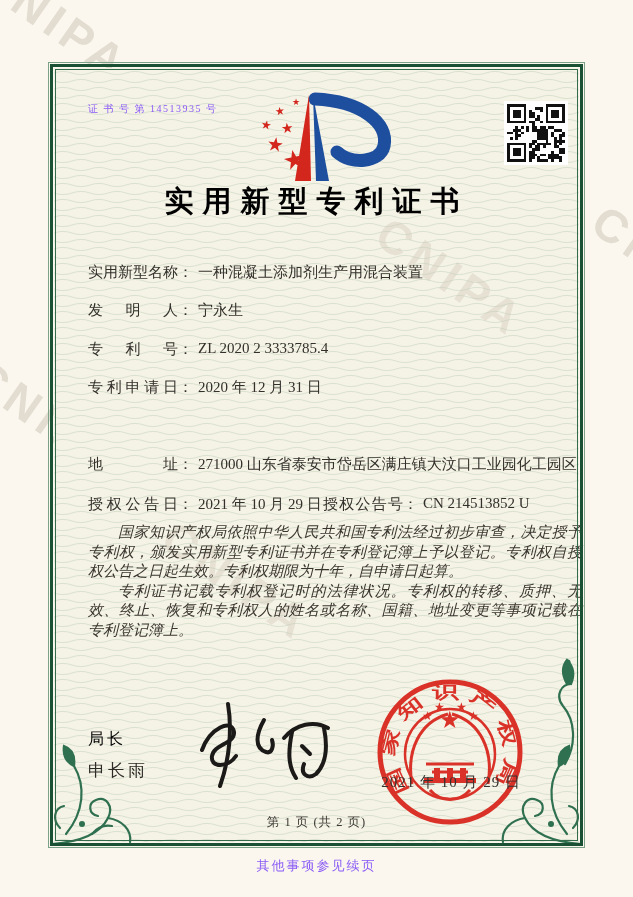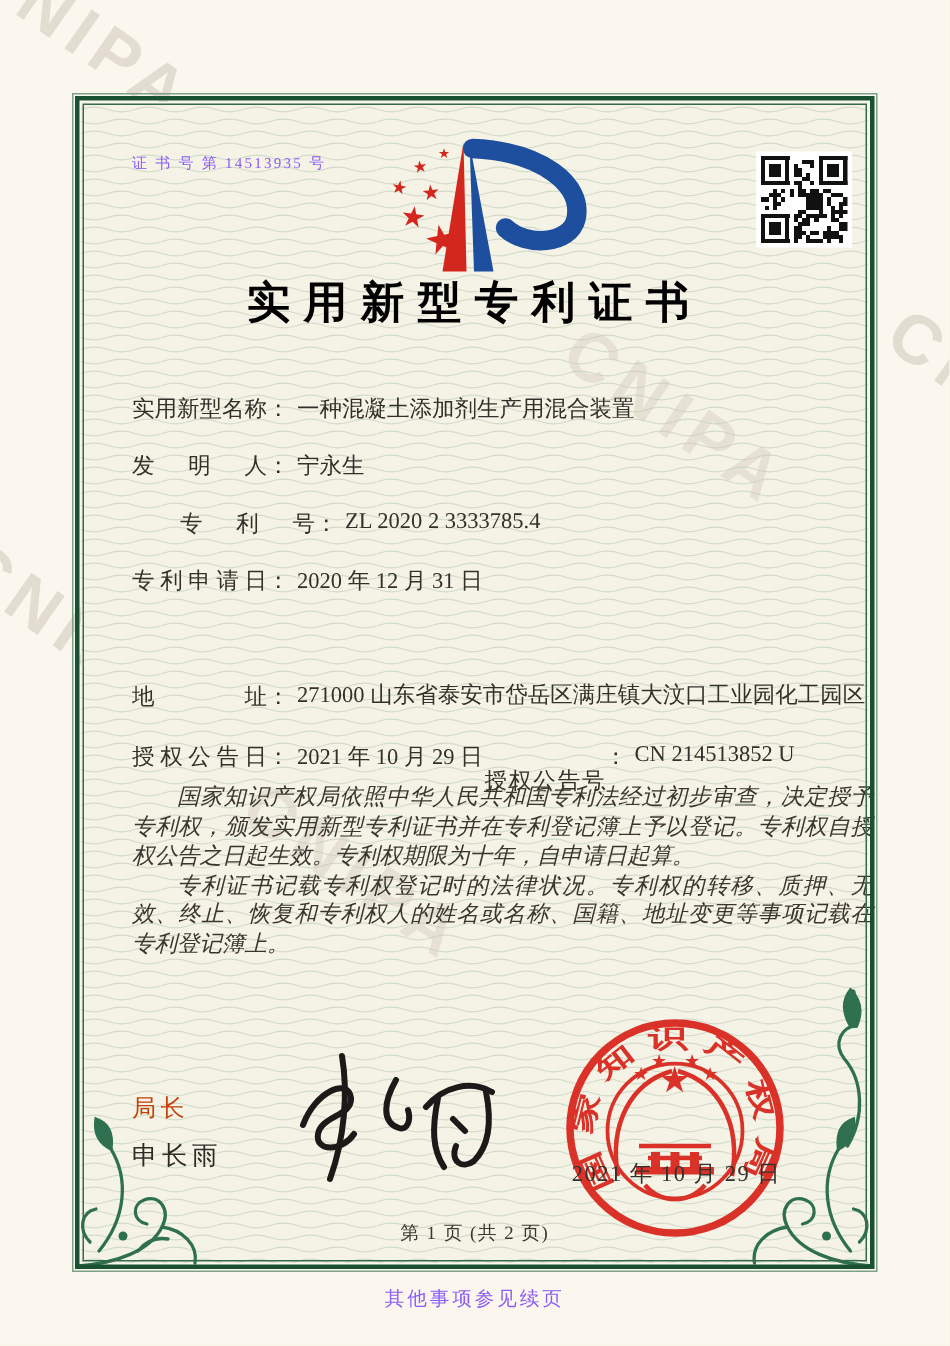--- a/index.html
+++ b/index.html
@@ -26,27 +26,27 @@
   .qr-box{position:absolute;left:456px;top:39px;width:64px;height:64px;background:#ffffff;}
   .qr-box svg{position:absolute;left:3px;top:3px;}
   .title{position:absolute;left:0;top:120px;width:100%;text-align:center;
          font-size:29px;font-weight:700;letter-spacing:9px;color:#000000;}
 
   .frow{position:absolute;left:40px;font-size:15px;color:#33302b;white-space:nowrap;}
   .flabel{display:inline-block;width:90px;text-align:justify;text-align-last:justify;vertical-align:top;}
   .fvalue{display:inline-block;margin-left:5px;vertical-align:top;}
   .fvalue.wrap{white-space:normal;width:398px;line-height:19px;}
   .pair2{position:absolute;left:235px;top:0;white-space:nowrap;}
-  .pair2 .flabel{width:80px;margin-top:16px;}
+  .pair2 .flabel{width:80px;}
 
   .body-text{position:absolute;left:40px;top:461px;width:494px;font-size:15px;
              line-height:19.6px;color:#3a362f;text-align:justify;font-style:italic;}
   .body-text p{margin:0;text-indent:2em;}
 
-  .signer-title{position:absolute;left:40px;top:667px;font-size:16px;letter-spacing:3px;color:#c2410c;}
+  .signer-title{position:absolute;left:40px;top:667px;font-size:16px;letter-spacing:3px;color:#000000;}
   .signer-name{position:absolute;left:40px;top:697px;font-size:17px;letter-spacing:3px;color:#2e2b27;}
   .signature{position:absolute;left:140px;top:632px;}
 
   .seal{position:absolute;left:322px;top:610px;}
   .date-stamp{position:absolute;left:322px;top:711px;width:162px;text-align:center;
               font-size:15px;letter-spacing:1px;color:#33312e;z-index:3;}
 
   .page-info{position:absolute;left:0;top:752px;width:100%;text-align:center;
              font-size:12.5px;letter-spacing:1px;color:#3b3833;}
   .footer-note{position:absolute;left:0;top:857px;width:633px;text-align:center;
@@ -330,21 +330,21 @@
       </div>
 
       <div class="title">实用新型专利证书</div>
 
       <div class="frow" style="top:201px;">
         <span class="flabel">实用新型名称</span><span>：</span><span class="fvalue">一种混凝土添加剂生产用混合装置</span>
       </div>
       <div class="frow" style="top:239px;">
         <span class="flabel">发明人</span><span>：</span><span class="fvalue">宁永生</span>
       </div>
-      <div class="frow" style="top:278px;margin-left:32px;">
+      <div class="frow" style="top:278px;">
         <span class="flabel">专利号</span><span>：</span><span class="fvalue">ZL 2020 2 3333785.4</span>
       </div>
       <div class="frow" style="top:316px;">
         <span class="flabel">专利申请日</span><span>：</span><span class="fvalue">2020 年 12 月 31 日</span>
       </div>
       <div class="frow" style="top:393px;font-family:Liberation Serif, serif;">
         <span class="flabel">地址</span><span>：</span><span class="fvalue wrap">271000 山东省泰安市岱岳区满庄镇大汶口工业园化工园区</span>
       </div>
       <div class="frow" style="top:433px;">
         <span class="flabel">授权公告日</span><span>：</span><span class="fvalue">2021 年 10 月 29 日</span>

